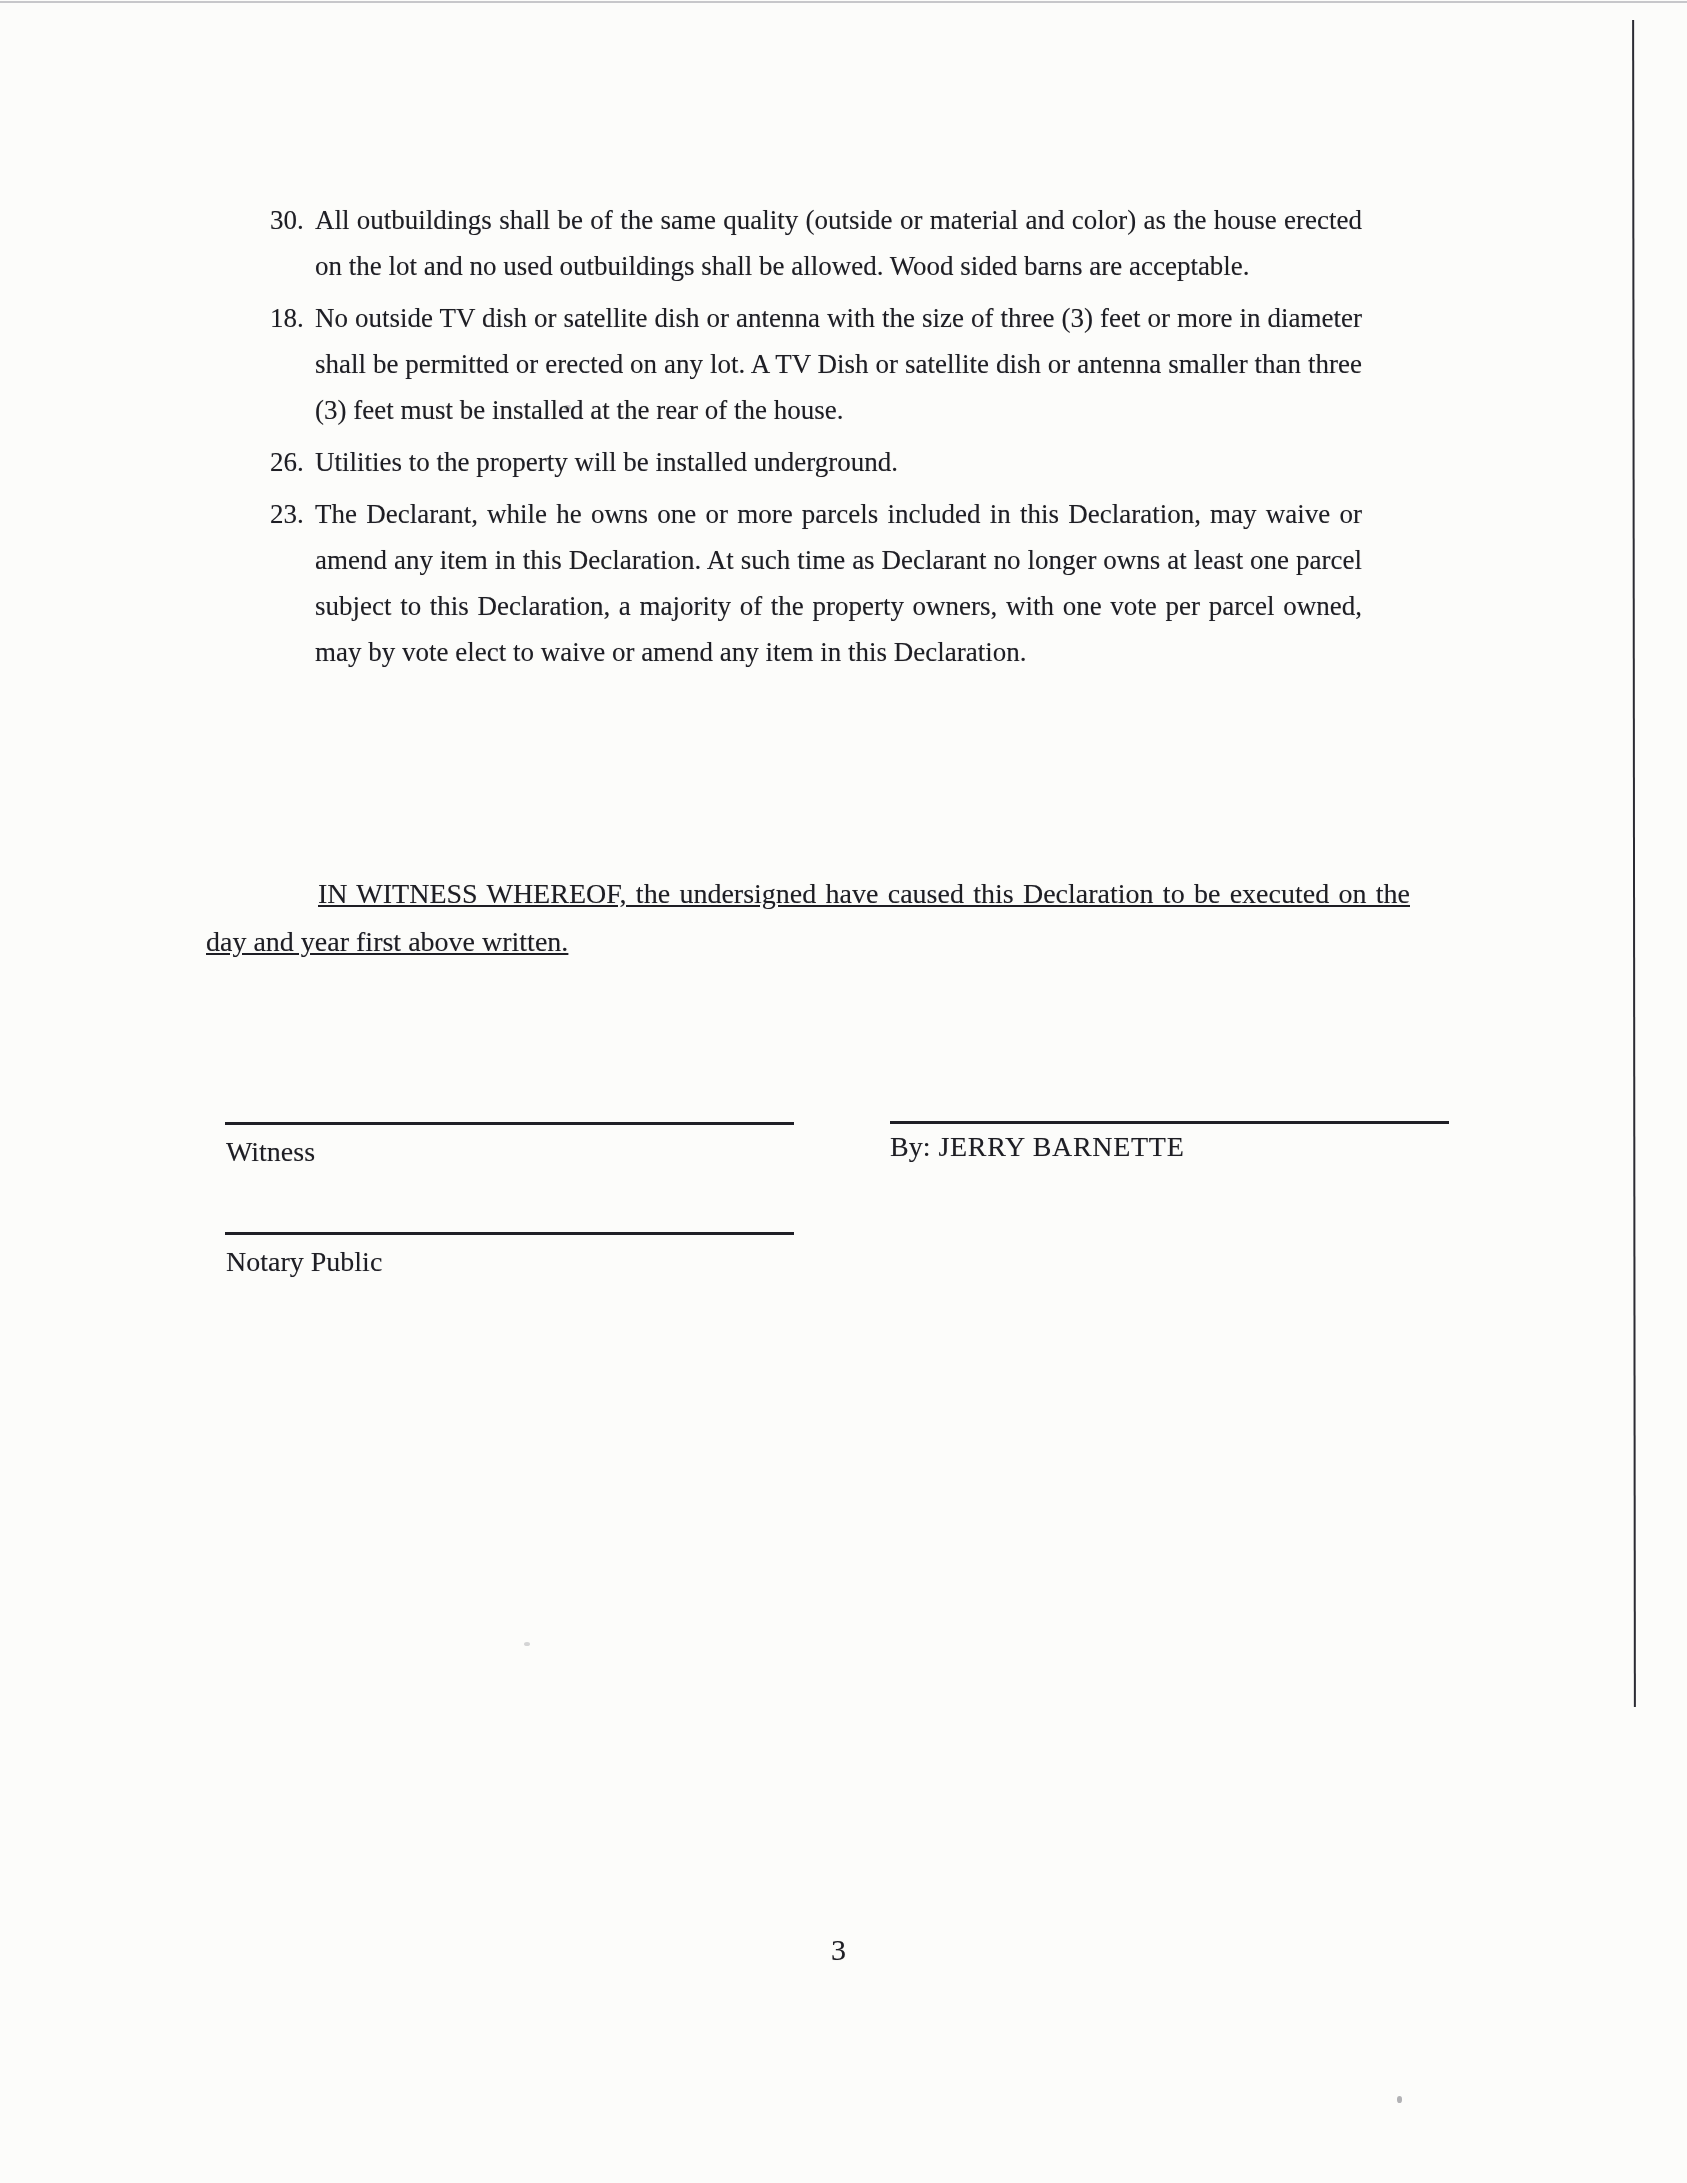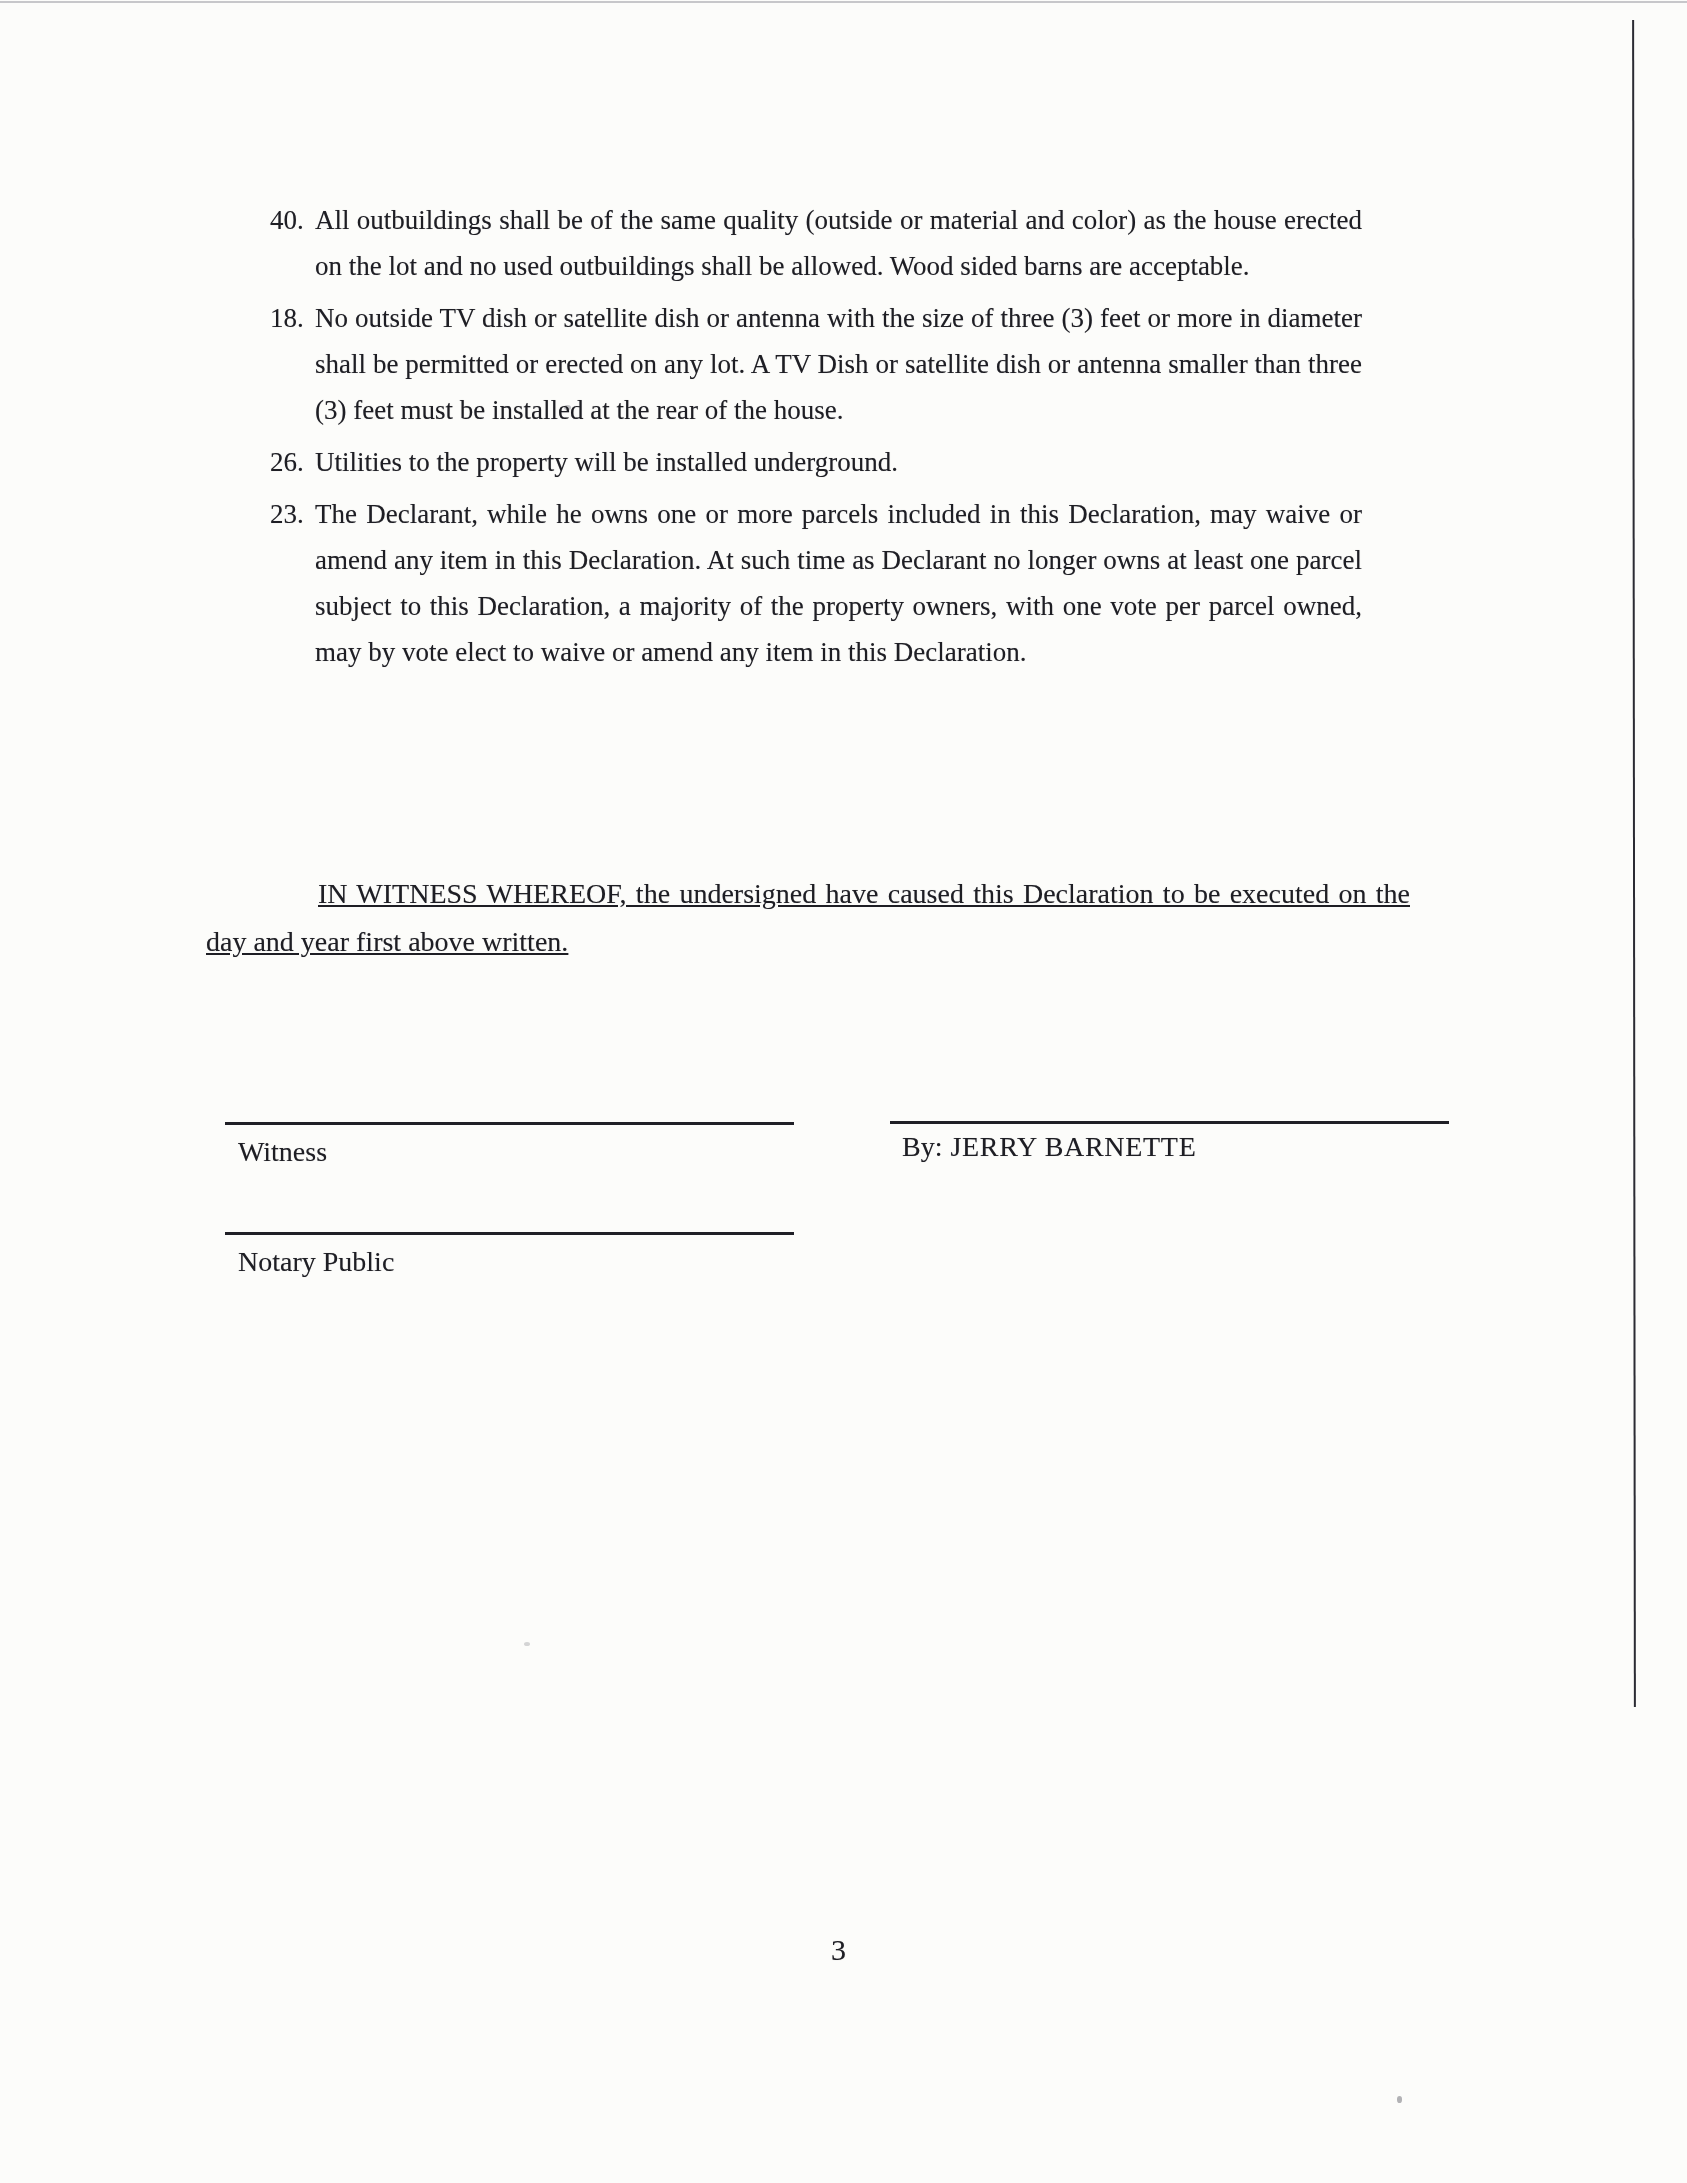--- a/index.html
+++ b/index.html
@@ -88,21 +88,20 @@
     background: #1f1f26;
   }
   .witness-rule { left: 225px; top: 1122px; width: 569px; }
   .by-rule     { left: 890px; top: 1121px; width: 559px; }
   .notary-rule { left: 225px; top: 1232px; width: 569px; }
 
   .sig-label {
     position: absolute;
     font-size: 28px;
     line-height: 33px;
-    margin-left: 12px;
   }
   .witness-label { left: 226px; top: 1135px; }
   .by-text       { left: 890px; top: 1130px; font-weight: 400; }
   .by-text .by-name { margin-left: 8px; letter-spacing: 0.7px; }
   .notary-label  { left: 226px; top: 1245px; }
 
   .page-number {
     position: absolute;
     left: 831px; top: 1933px;
     font-size: 30px;
@@ -115,21 +114,21 @@
 <div class="page">
 
   <div class="scan-edge-top"></div>
   <div class="scan-line-vertical"></div>
   <div class="scan-speck speck-1"></div>
   <div class="scan-speck speck-2"></div>
   <div class="scan-speck speck-3"></div>
 
   <div class="covenant-list">
     <div class="covenant-item">
-      <span class="item-number">40.</span>
+      <span class="item-number">30.</span>
       <span class="item-text">All outbuildings shall be of the same quality (outside or material and color) as the house erected on the lot and no used outbuildings shall be allowed. Wood sided barns are acceptable.</span>
     </div>
     <div class="covenant-item">
       <span class="item-number">18.</span>
       <span class="item-text">No outside TV dish or satellite dish or antenna with the size of three (3) feet or more in diameter shall be permitted or erected on any lot.  A TV Dish or satellite dish or antenna smaller than three (3) feet must be installed at the rear of the house.</span>
     </div>
     <div class="covenant-item">
       <span class="item-number">26.</span>
       <span class="item-text">Utilities to the property will be installed underground.</span>
     </div>

